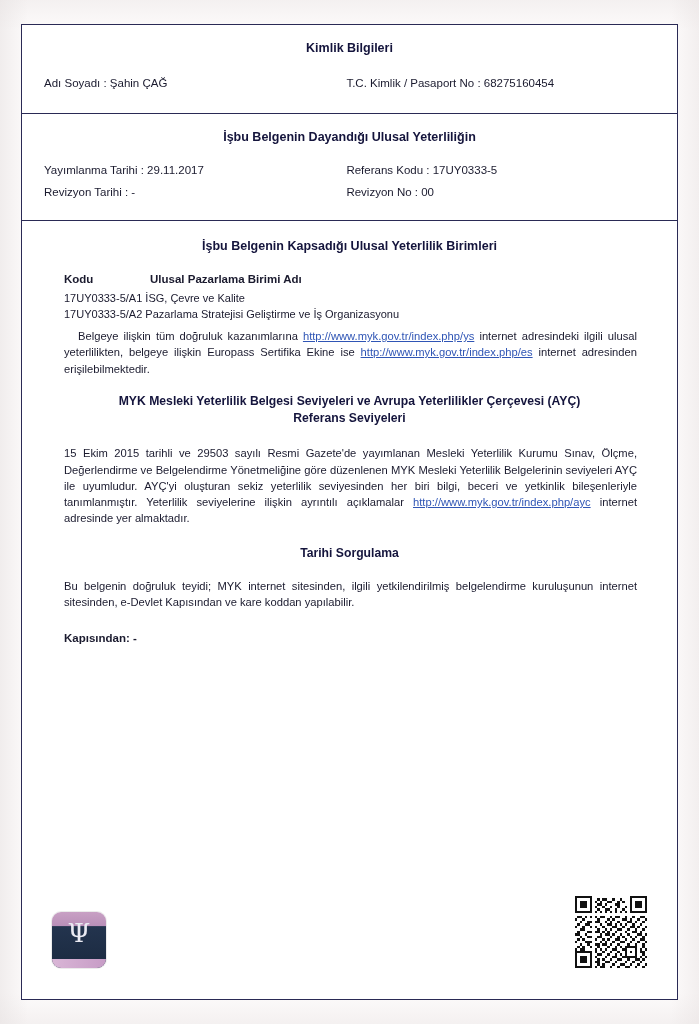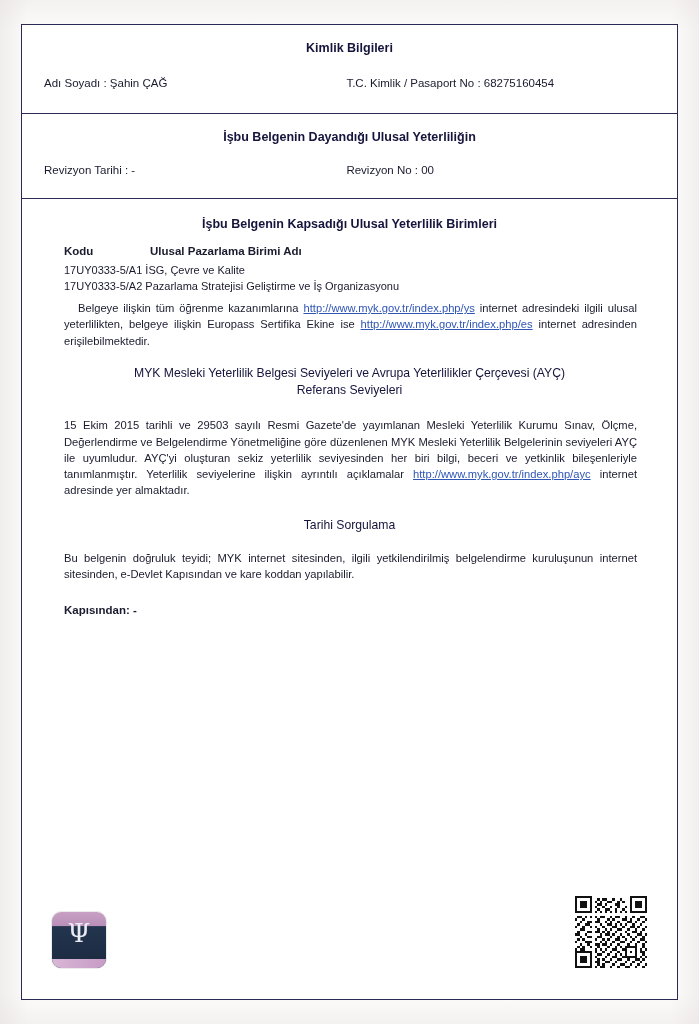--- a/index.html
+++ b/index.html
@@ -79,38 +79,39 @@
   #sec-national .row2.last { padding-bottom: 22px; }
 
   
   #sec-units { padding: 0 0 0 0; }
   #sec-units .sec-title { padding-top: 18px; padding-bottom: 14px; }
   .units-head {
     display: flex;
     padding: 0 40px 6px 42px;
     font-weight: bold;
     font-size: 11.5px;
+    margin-top: 6px;
   }
   .units-head .k { width: 86px; }
   .unit-line {
     font-size: 11px;
     padding: 0 42px 1px 42px;
     line-height: 1.32;
   }
   .body-para {
     font-size: 11.2px;
     line-height: 1.45;
     padding: 0 40px 0 42px;
     text-align: justify;
     margin-top: 6px;
   }
   .body-para.indent { text-indent: 14px; }
   .sub-title {
     text-align: center;
-    font-weight: normal;
+    font-weight: bold;
     font-size: 12.2px;
     color: #14143c;
     line-height: 1.42;
     padding: 16px 60px 12px 60px;
   }
   .sub-title.small-gap { padding: 18px 60px 10px 60px; }
   a.link {
     color: #2f55b5;
     text-decoration: underline;
     word-break: break-all;
@@ -172,39 +173,43 @@
     <div class="section" id="sec-identity">
       <div class="sec-title">Kimlik Bilgileri</div>
       <div class="row2">
         <div class="col-l">Adı Soyadı : Şahin ÇAĞ</div>
         <div class="col-r">T.C. Kimlik / Pasaport No : 68275160454</div>
       </div>
     </div>
 
     <div class="section" id="sec-national">
       <div class="sec-title">İşbu Belgenin Dayandığı Ulusal Yeterliliğin</div>
+      <div class="row2">
+        <div class="col-l">Yayımlanma Tarihi : 29.11.2017</div>
+        <div class="col-r">Referans Kodu : 17UY0333-5</div>
+      </div>
       <div class="row2 last">
         <div class="col-l">Revizyon Tarihi : -</div>
         <div class="col-r">Revizyon No : 00</div>
       </div>
     </div>
 
     <div class="section" id="sec-units">
       <div class="sec-title">İşbu Belgenin Kapsadığı Ulusal Yeterlilik Birimleri</div>
 
       <div class="units-head">
         <div class="k">Kodu</div>
         <div>Ulusal Pazarlama Birimi Adı</div>
       </div>
 
       <div class="unit-line">17UY0333-5/A1 İSG, Çevre ve Kalite</div>
       <div class="unit-line">17UY0333-5/A2 Pazarlama Stratejisi Geliştirme ve İş Organizasyonu</div>
 
       <div class="body-para indent">
-        <span>Belgeye ilişkin tüm öğrenme kazanımlarına </span><a class="link" href="#">http://www.myk.gov.tr/index.php/ys</a><span> internet adresindeki ilgili ulusal yeterlilikten, belgeye ilişkin Europass Sertifika Ekine ise </span><a class="link" href="#">http://www.myk.gov.tr/index.php/es</a><span> internet adresinden erişilebilmektedir.</span>
+        <span>Belgeye ilişkin tüm doğruluk kazanımlarına </span><a class="link" href="#">http://www.myk.gov.tr/index.php/ys</a><span> internet adresindeki ilgili ulusal yeterlilikten, belgeye ilişkin Europass Sertifika Ekine ise </span><a class="link" href="#">http://www.myk.gov.tr/index.php/es</a><span> internet adresinden erişilebilmektedir.</span>
       </div>
 
       <div class="sub-title">
         <div>MYK Mesleki Yeterlilik Belgesi Seviyeleri ve Avrupa Yeterlilikler Çerçevesi (AYÇ)</div>
         <div>Referans Seviyeleri</div>
       </div>
 
       <div class="body-para">
         <span>15 Ekim 2015 tarihli ve 29503 sayılı Resmi Gazete'de yayımlanan Mesleki Yeterlilik Kurumu Sınav, Ölçme, Değerlendirme ve Belgelendirme Yönetmeliğine göre düzenlenen MYK Mesleki Yeterlilik Belgelerinin seviyeleri AYÇ ile uyumludur. AYÇ'yi oluşturan sekiz yeterlilik seviyesinden her biri bilgi, beceri ve yetkinlik bileşenleriyle tanımlanmıştır. Yeterlilik seviyelerine ilişkin ayrıntılı açıklamalar </span><a class="link" href="#">http://www.myk.gov.tr/index.php/ayc</a><span> internet adresinde yer almaktadır.</span>
       </div>

